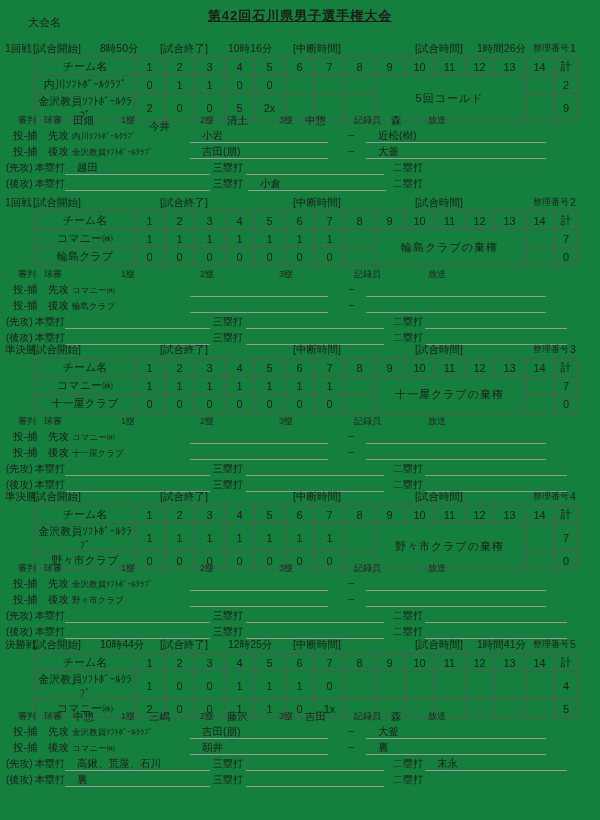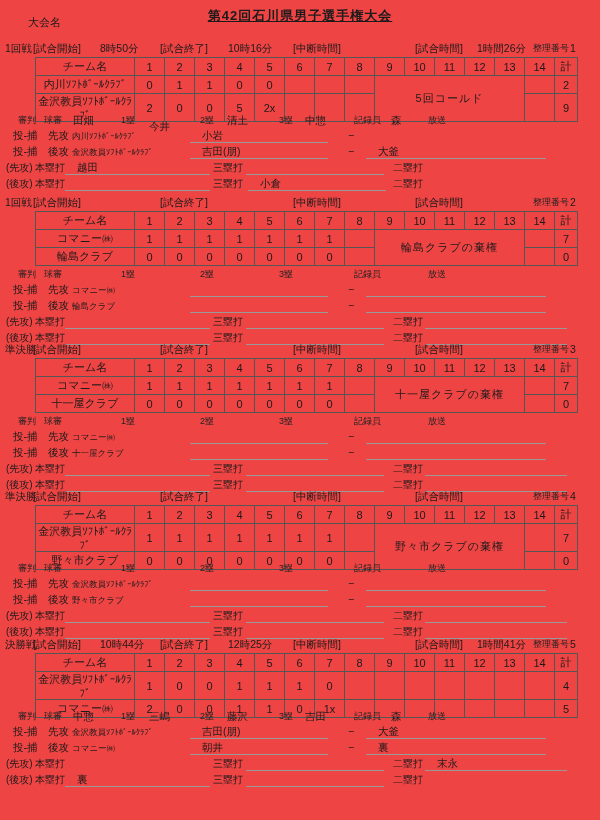--- a/index.html
+++ b/index.html
@@ -1,17 +1,17 @@
 <!DOCTYPE html>
 <html><head>
 <meta charset="utf-8">
 <style>
   html,body{margin:0;padding:0;background:#fff;}
   body{width:600px;height:820px;font-family:"Liberation Sans","DejaVu Sans",sans-serif;color:#1b1b1b;}
-  .page{position:relative;width:600px;height:820px;background:#ef4444;overflow:hidden;}
+  .page{position:relative;width:600px;height:820px;background:#15803d;overflow:hidden;}
   .title{position:absolute;top:7px;left:0;width:100%;text-align:center;font-size:13px;font-weight:bold;text-decoration:underline;letter-spacing:1px;}
   .form-label{position:absolute;top:15px;left:28px;font-size:11px;}
   .game{position:absolute;left:0;width:600px;height:150px;}
   .line{position:absolute;left:0;width:600px;height:14px;}
   .line span{position:absolute;top:0;white-space:nowrap;}
   .f9{font-size:9px;color:#222;}
   .f10{font-size:10px;}
   .f105{font-size:10.5px;}
   .f85{font-size:8.5px;}
   .fld{position:absolute;top:0;height:13px;border-bottom:1px solid #999;}
@@ -108,20 +108,23 @@
           <span class="f9" style="left: 428px;">放送</span>
         </div>
         <div class="line" style="top: 87px;">
           <span class="f105" style="left: 13px;">投-捕</span>
           <span class="f105" style="left: 48px;">先攻</span>
           <span class="f85" style="left: 72px; top: 2px;">内川ｿﾌﾄﾎﾞｰﾙｸﾗﾌﾞ</span>
           <div class="fld" style="left: 190px; width: 138px;">
             <span>小岩</span>
           </div>
           <span class="f105" style="left: 348px;">−</span>
+          <div class="fld" style="left: 366px; width: 180px;">
+            <span>近松(樹)</span>
+          </div>
         </div>
         <div class="line" style="top: 103px;">
           <span class="f105" style="left: 13px;">投-捕</span>
           <span class="f105" style="left: 48px;">後攻</span>
           <span class="f85" style="left: 72px; top: 2px;">金沢教員ｿﾌﾄﾎﾞｰﾙｸﾗﾌﾞ</span>
           <div class="fld" style="left: 190px; width: 138px;">
             <span>吉田(朋)</span>
           </div>
           <span class="f105" style="left: 348px;">−</span>
           <div class="fld" style="left: 366px; width: 180px;">
@@ -655,20 +658,23 @@
             <span>朝井</span>
           </div>
           <span class="f105" style="left: 348px;">−</span>
           <div class="fld" style="left: 366px; width: 180px;">
             <span>裏</span>
           </div>
         </div>
         <div class="line" style="top: 119px;">
           <span class="f10" style="left: 6px;">(先攻)</span>
           <span class="f10" style="left: 35px;">本塁打</span>
+          <div class="fld" style="left: 65px; width: 145px;">
+            <span>高鍬、荒屋、石川</span>
+          </div>
           <span class="f10" style="left: 213px;">三塁打</span>
           <div class="fld" style="left: 246px; width: 138px;">
             <span></span>
           </div>
           <span class="f10" style="left: 393px;">二塁打</span>
           <div class="fld" style="left: 425px; width: 142px;">
             <span>末永</span>
           </div>
         </div>
         <div class="line" style="top: 135px;">

